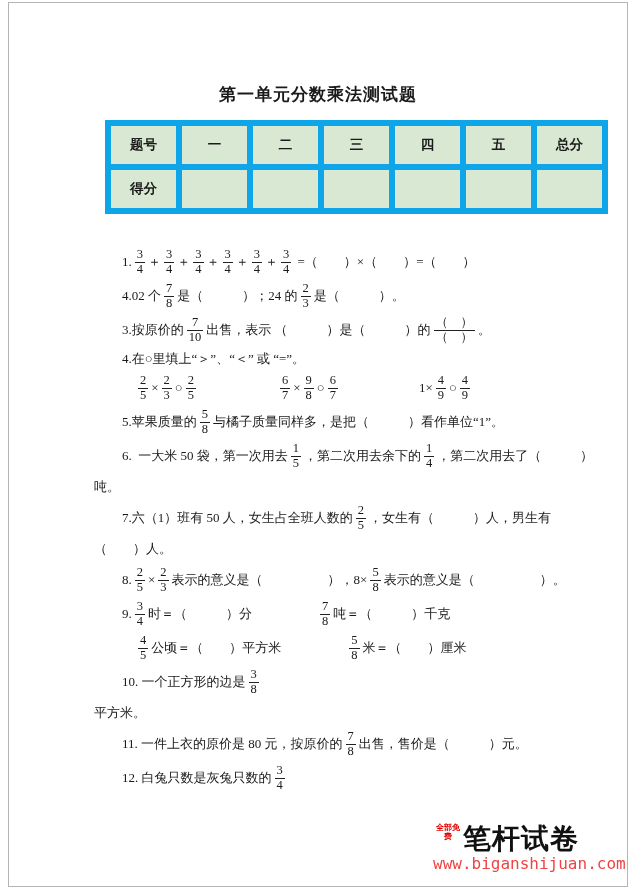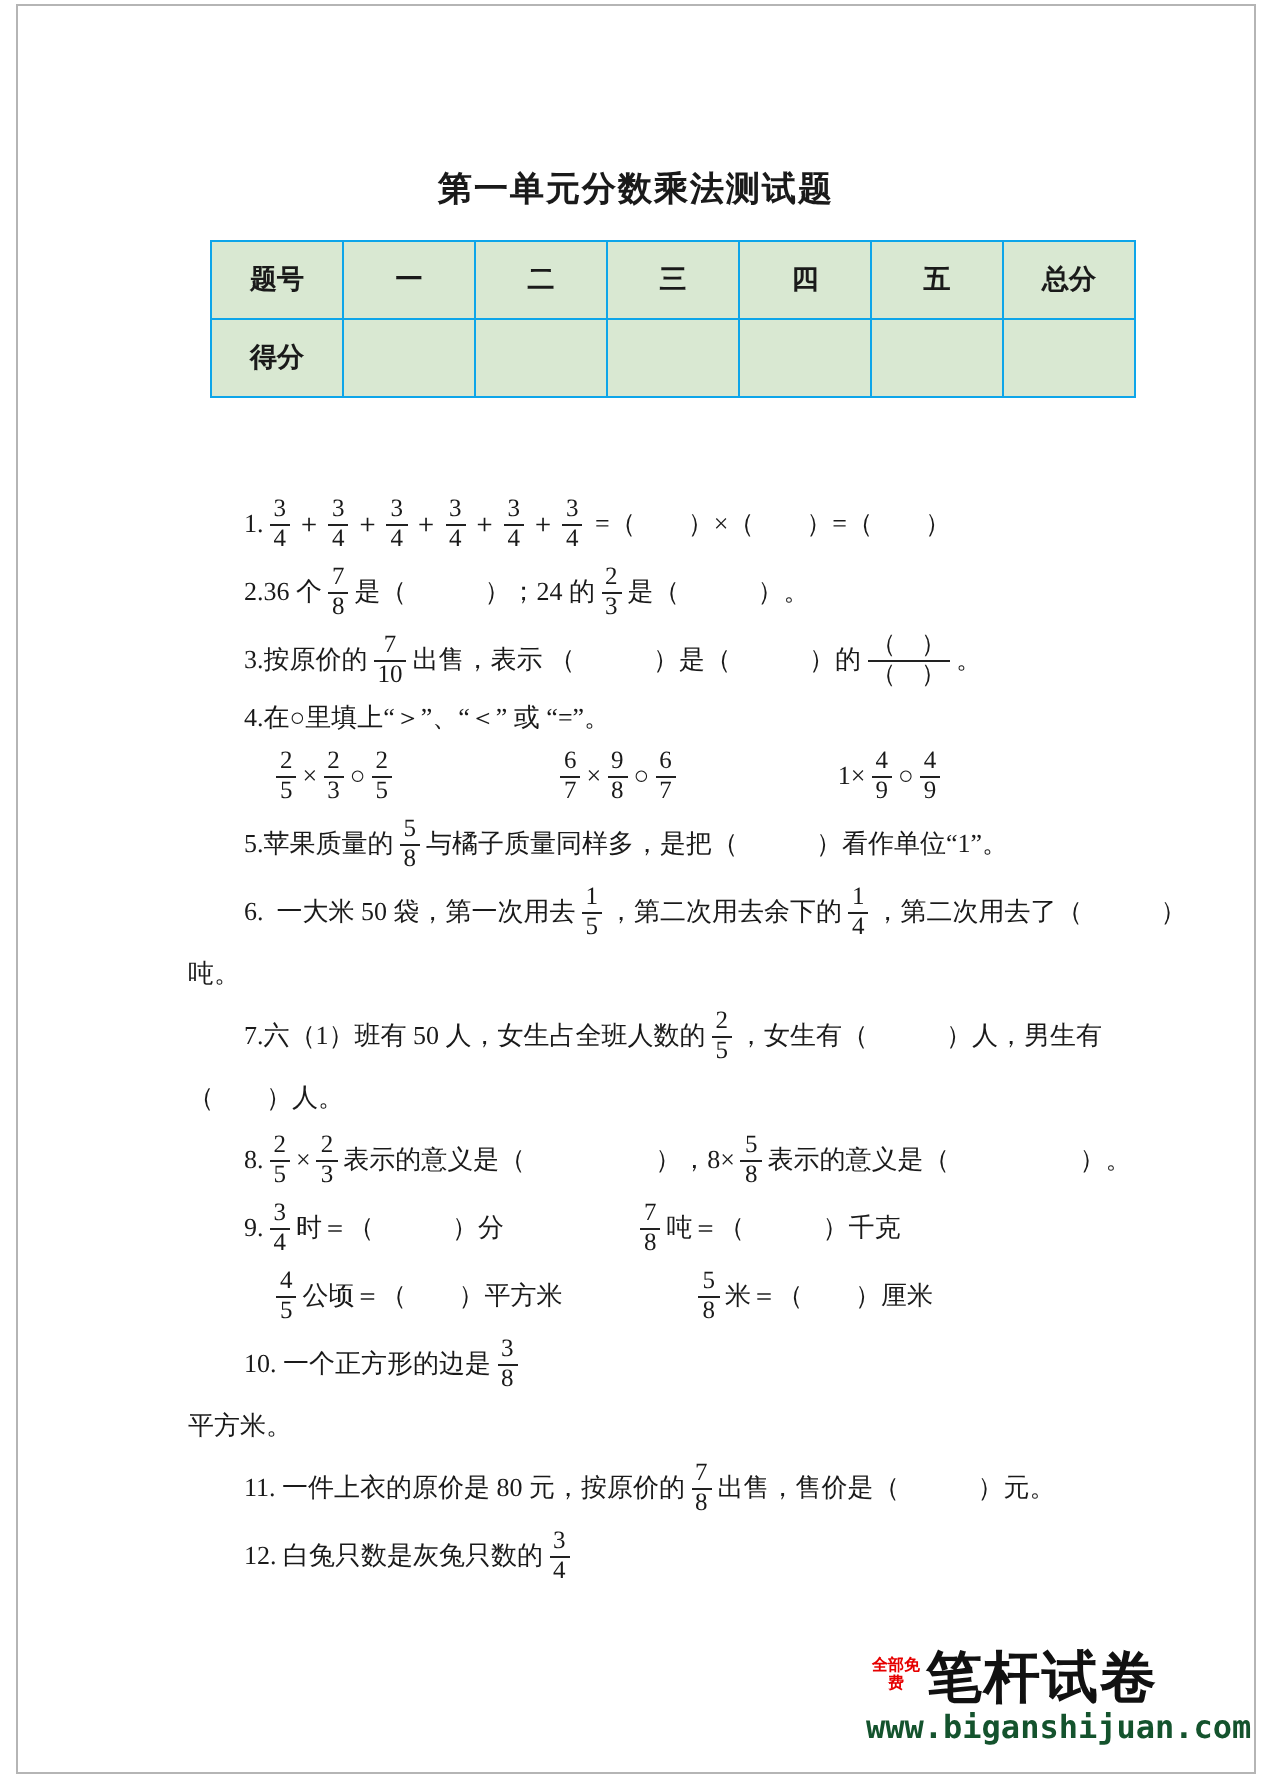--- a/index.html
+++ b/index.html
@@ -15,21 +15,21 @@
   .doc-title{
     position:absolute;top:80px;left:0;right:0;
     text-align:center;font-size:17px;font-weight:bold;letter-spacing:1px;
   }
   .score-table{
     position:absolute;left:96px;top:117px;
     border-collapse:collapse;table-layout:fixed;width:442px;
   }
   .score-table td{
     width:63px;height:36px;text-align:center;vertical-align:middle;
-    border:1px solid #0ea5e9;background:#d9e8d2;
+    border:6px solid #0ea5e9;background:#d9e8d2;
     font-size:13.5px;font-weight:bold;
   }
   .section-heading{
     position:absolute;left:89px;top:222px;
     font-size:13.5px;font-weight:bold;
   }
   .questions{
     position:absolute;left:85px;top:242px;width:510px;
     font-size:13px;line-height:1.35;
   }
@@ -41,35 +41,35 @@
   .q-line.plain{min-height:24px;}
   .frac{
     display:inline-flex;flex-direction:column;align-items:center;
     line-height:1.05;margin:0 3px;font-size:12.5px;
   }
   .frac .num,.frac .den{padding:0 2px;text-align:center;}
   .frac .den{border-top:1px solid #222;}
   .watermark{
     position:absolute;left:424px;top:822px;width:170px;
   }
-  .wm-row{display:flex;align-items:flex-end;}
+  .wm-row{display:flex;align-items:center;}
   .wm-free{
     font-family:"Liberation Sans","DejaVu Sans",sans-serif;
     font-size:8px;font-weight:bold;color:#e60000;
     line-height:1.1;width:30px;flex:0 0 auto;
     transform:translateY(-6px);text-align:center;
   }
   .wm-name{
     font-family:"Liberation Sans","DejaVu Sans",sans-serif;
     font-size:28px;font-weight:bold;color:#111;line-height:1;
     letter-spacing:1px;
   }
   .wm-url{
     font-family:"DejaVu Sans Mono","Liberation Mono",monospace;
-    font-size:16px;font-weight:bold;color:#14532d;line-height:1.2;
+    font-size:16px;font-weight:normal;color:#ef4444;line-height:1.2;
     margin-top:1px;white-space:nowrap;
   }
 </style>
 </head>
 <body>
 
 <div class="page">
 
   <div class="doc-title">第一单元分数乘法测试题</div>
 
@@ -92,21 +92,21 @@
           <td></td>
           <td></td>
           <td></td>
         </tr>
       </tbody>
   </table>
 
 
   <div class="questions">
       <div class="q-line"><span class="t">1.</span><span class="frac"><span class="num">3</span><span class="den">4</span></span><span class="t">＋</span><span class="frac"><span class="num">3</span><span class="den">4</span></span><span class="t">＋</span><span class="frac"><span class="num">3</span><span class="den">4</span></span><span class="t">＋</span><span class="frac"><span class="num">3</span><span class="den">4</span></span><span class="t">＋</span><span class="frac"><span class="num">3</span><span class="den">4</span></span><span class="t">＋</span><span class="frac"><span class="num">3</span><span class="den">4</span></span><span class="t"> =（　　）×（　　）=（　　）</span></div>
-      <div class="q-line"><span class="t">2.36 个</span><span class="frac"><span class="num">7</span><span class="den">8</span></span><span class="t">是（　　　）；24 的</span><span class="frac"><span class="num">2</span><span class="den">3</span></span><span class="t">是（　　　）。</span></div>
+      <div class="q-line"><span class="t">4.02 个</span><span class="frac"><span class="num">7</span><span class="den">8</span></span><span class="t">是（　　　）；24 的</span><span class="frac"><span class="num">2</span><span class="den">3</span></span><span class="t">是（　　　）。</span></div>
       <div class="q-line"><span class="t">3.按原价的</span><span class="frac"><span class="num">7</span><span class="den">10</span></span><span class="t">出售，表示 （　　　）是（　　　）的</span><span class="frac"><span class="num">（　）</span><span class="den">（　）</span></span><span class="t">。</span></div>
       <div class="q-line plain"><span class="t">4.在○里填上“＞”、“＜” 或 “=”。</span></div>
       <div class="q-line"><span class="t">　</span><span class="frac"><span class="num">2</span><span class="den">5</span></span><span class="t">×</span><span class="frac"><span class="num">2</span><span class="den">3</span></span><span class="t">○</span><span class="frac"><span class="num">2</span><span class="den">5</span></span><span class="t">　　　　　　</span><span class="frac"><span class="num">6</span><span class="den">7</span></span><span class="t">×</span><span class="frac"><span class="num">9</span><span class="den">8</span></span><span class="t">○</span><span class="frac"><span class="num">6</span><span class="den">7</span></span><span class="t">　　　　　　</span><span class="t">1×</span><span class="frac"><span class="num">4</span><span class="den">9</span></span><span class="t">○</span><span class="frac"><span class="num">4</span><span class="den">9</span></span></div>
       <div class="q-line"><span class="t">5.苹果质量的</span><span class="frac"><span class="num">5</span><span class="den">8</span></span><span class="t">与橘子质量同样多，是把（　　　）看作单位“1”。</span></div>
       <div class="q-line"><span class="t">6.  一大米 50 袋，第一次用去</span><span class="frac"><span class="num">1</span><span class="den">5</span></span><span class="t">，第二次用去余下的</span><span class="frac"><span class="num">1</span><span class="den">4</span></span><span class="t">，第二次用去了（　　　）</span></div>
       <div class="q-line flush"><span class="t">吨。</span></div>
       <div class="q-line"><span class="t">7.六（1）班有 50 人，女生占全班人数的</span><span class="frac"><span class="num">2</span><span class="den">5</span></span><span class="t">，女生有（　　　）人，男生有</span></div>
       <div class="q-line flush"><span class="t">（　　）人。</span></div>
       <div class="q-line"><span class="t">8.</span><span class="frac"><span class="num">2</span><span class="den">5</span></span><span class="t">×</span><span class="frac"><span class="num">2</span><span class="den">3</span></span><span class="t">表示的意义是（　　　　　），8×</span><span class="frac"><span class="num">5</span><span class="den">8</span></span><span class="t">表示的意义是（　　　　　）。</span></div>
       <div class="q-line"><span class="t">9.</span><span class="frac"><span class="num">3</span><span class="den">4</span></span><span class="t">时＝（　　　）分</span><span class="t">　　　　　</span><span class="frac"><span class="num">7</span><span class="den">8</span></span><span class="t">吨＝（　　　）千克</span></div>

